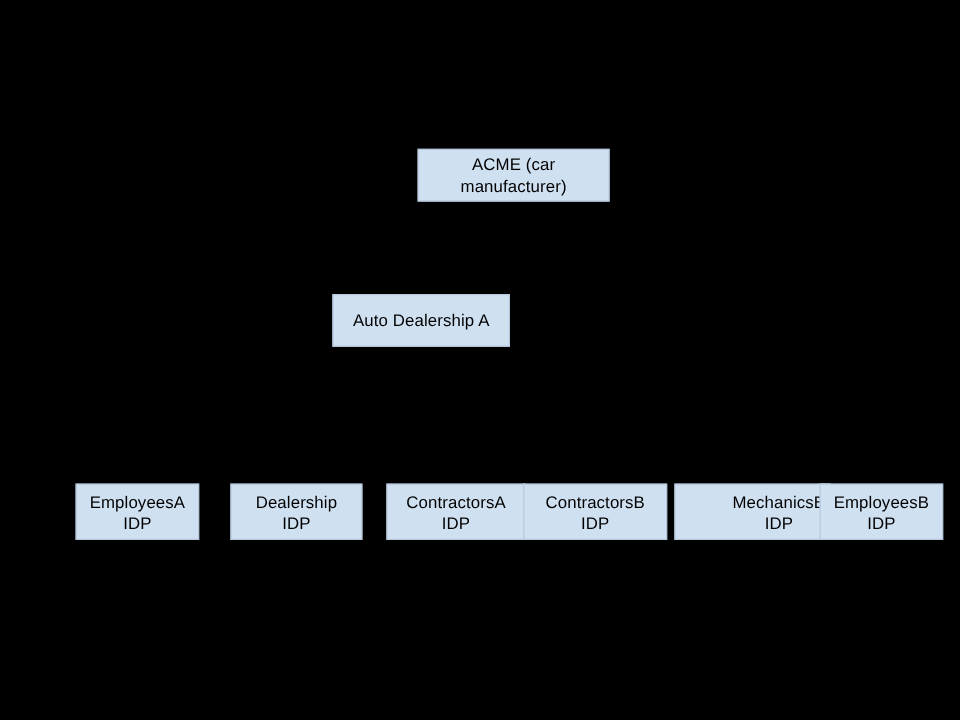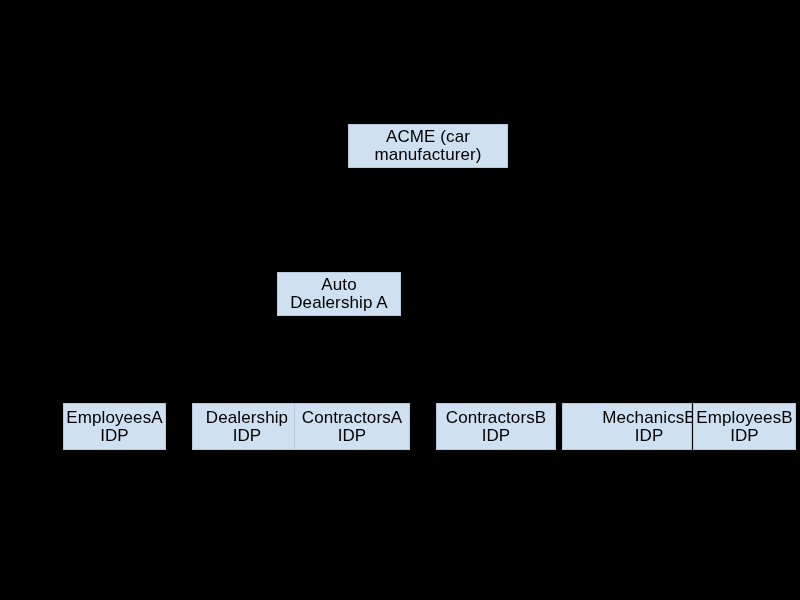--- a/index.html
+++ b/index.html
@@ -30,60 +30,60 @@
     position: absolute;
     box-sizing: border-box;
     background: #cfe0f1;
     border: 1px solid #b6c9dc;
     color: #000000;
     display: flex;
     align-items: center;
     justify-content: center;
     text-align: center;
     font-family: "Liberation Sans", sans-serif;
-    font-size: 17px;
+    font-size: 14px;
     line-height: 18px;
     letter-spacing: 0.1px;
     white-space: pre-line;
     padding: 0 4px;
   }
 
   
   .node.root {
     left: 348px;
     top: 124px;
     width: 160px;
     height: 44px;
   }
 
   
   .node.dealer-a {
     left: 277px;
-    top: 272px;
-    width: 124px;
+    top: 245px;
+    width: 148px;
     height: 44px;
   }
   .node.dealer-b {
     left: 455px;
     top: 254px;
     width: 148px;
     height: 44px;
   }
 
   
   .node.leaf {
     top: 403px;
     height: 47px;
   }
   .node.leaf-0 { left: 63px;  width: 103px; }
   .node.leaf-1 { left: 192px; width: 110px; }
-  .node.leaf-2 { left: 294px; width: 116px; }
+  .node.leaf-2 { left: 322px; width: 116px; }
   .node.leaf-3 { left: 436px; width: 120px; text-align: center; }
   .node.leaf-4 { left: 562px; width: 130px; padding-left: 48px; }
-  .node.leaf-5 { left: 683px; width: 103px; margin-left: 10px; }
+  .node.leaf-5 { left: 683px; width: 103px; }
 </style>
 </head>
 <body>
 
 <div id="diagram-canvas">
 
   <div class="node root">ACME (car
 manufacturer)</div>
 
   <div class="node dealer-a">Auto Dealership A</div>

